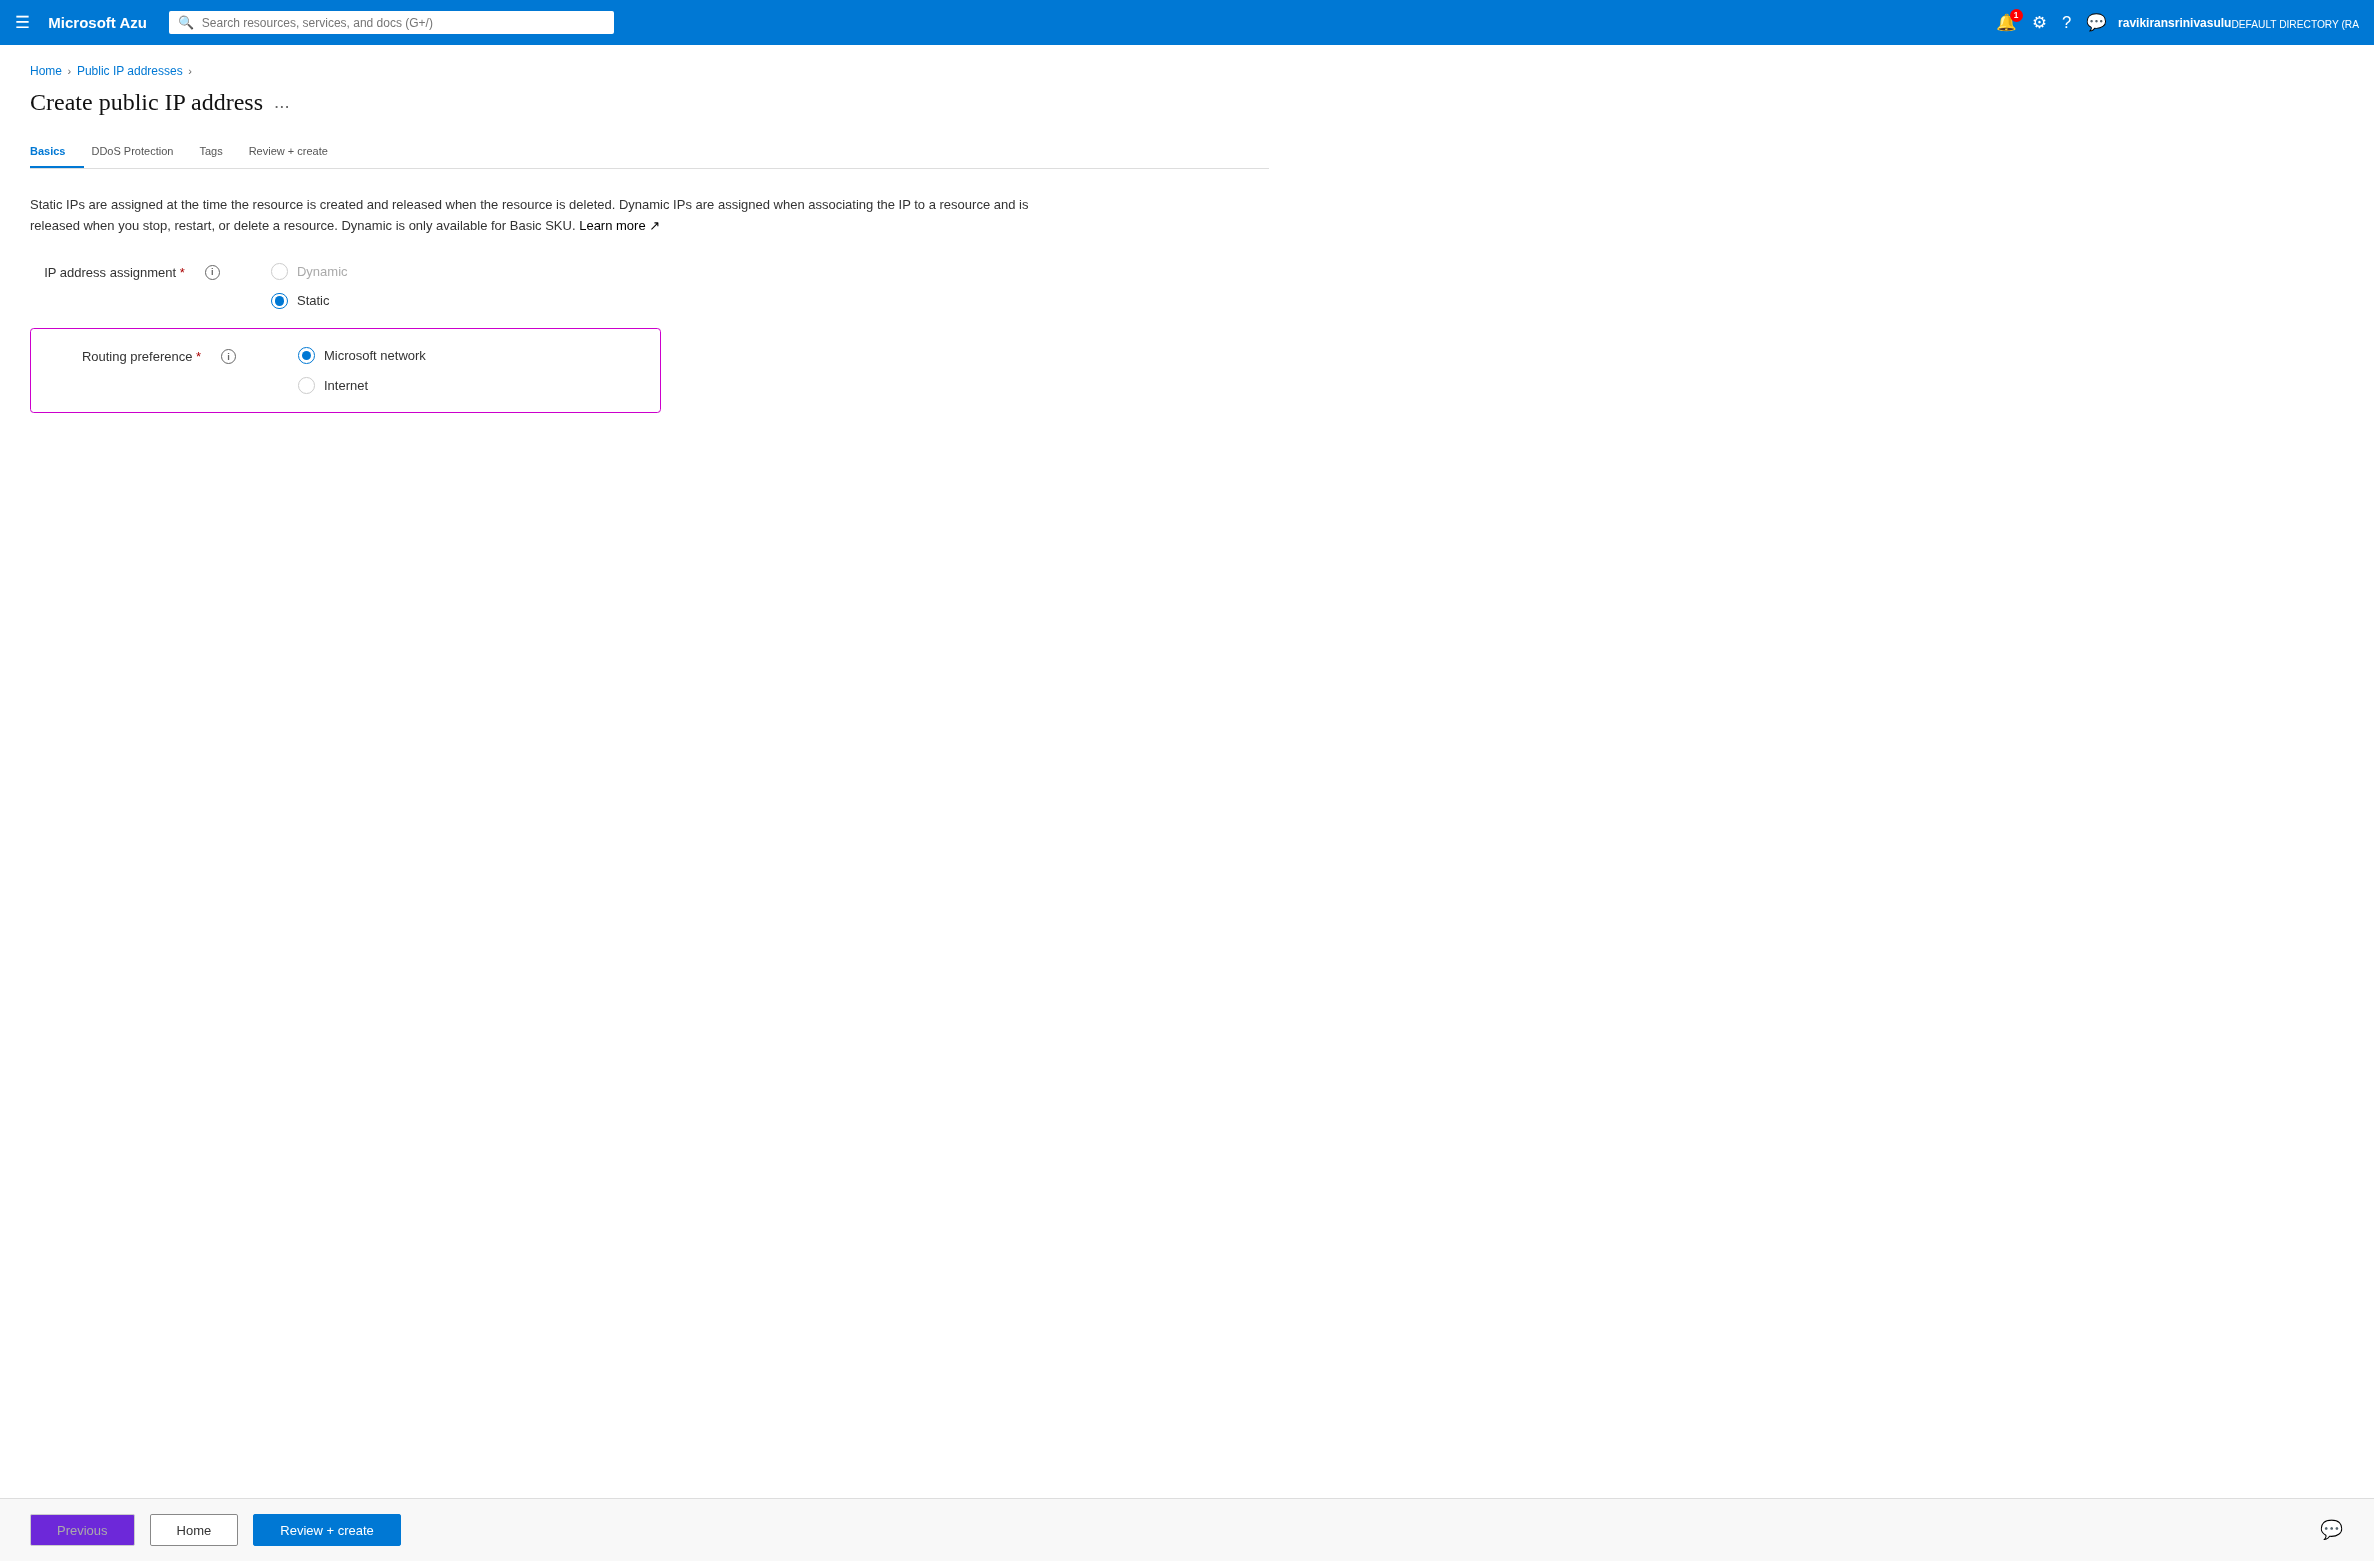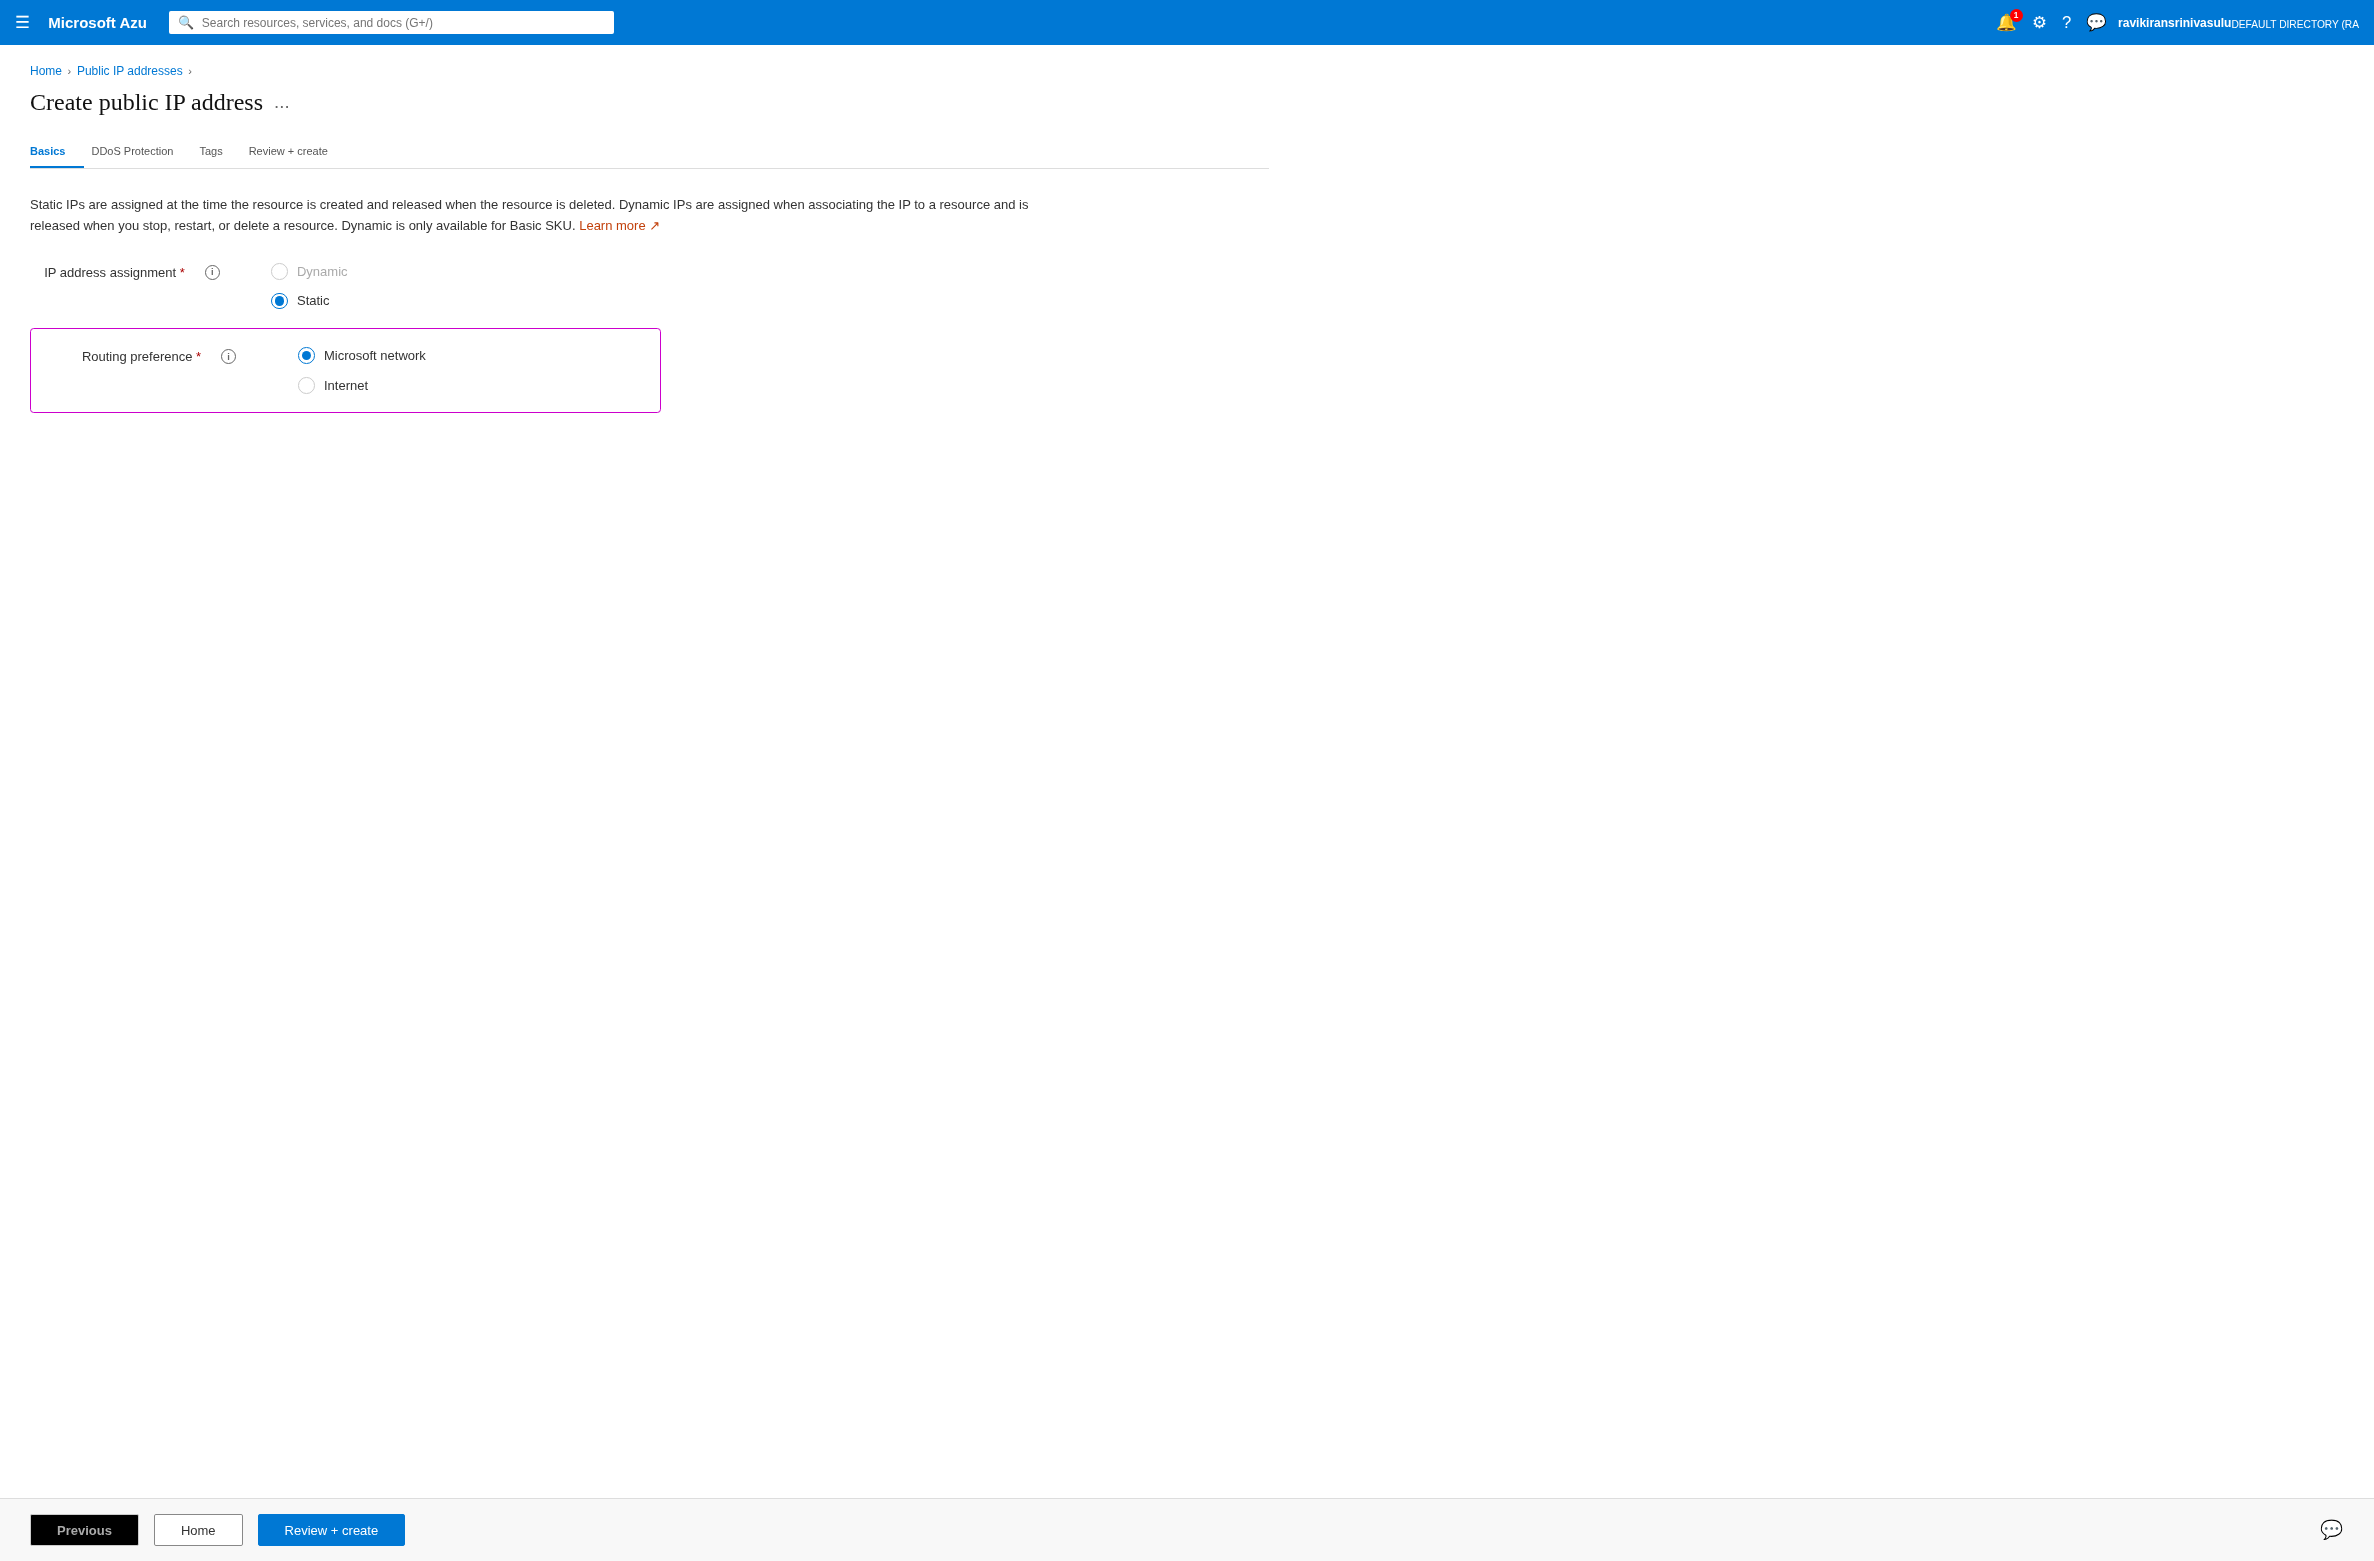--- a/index.html
+++ b/index.html
@@ -62,21 +62,21 @@
     .tab {
       padding: 7.4px 18.6px 9.3px 0;
       font-size: 11px; cursor: pointer; color: #555;
       border-bottom: 2.8px solid transparent;
       margin-right: 7.4px;
     }
     .tab.active { color: #0078d4; border-bottom: 2.8px solid #0078d4; font-weight: 600; }
 
     
     .info-text { font-size: 13px; color: #333; line-height: 1.6; margin-bottom: 26px; max-width: 1020px; }
-    .info-link { color: #c2410c; cursor: pointer; text-decoration: none; }
+    .info-link { color: #000000; cursor: pointer; text-decoration: none; }
 
     
     .form-row { display: flex; align-items: flex-start; margin-bottom: 18.6px; gap: 37px; }
     .form-label {
       font-size: 13px; color: #333; font-weight: 500;
       min-width: 204px; display: flex; align-items: center; gap: 20px; padding-top: 1.9px; justify-content: center;
     }
     .form-label-required::after { content: ' *'; color: #a00; }
     .info-icon {
       display: inline-flex; align-items: center; justify-content: center;
@@ -119,21 +119,21 @@
       gap: 15px;
     }
     .btn {
       padding: 7.4px 26px;
       font-size: 13px; font-weight: 500; cursor: pointer;
       border-radius: 1.9px;
     }
     .btn-secondary {
       background: #fff; border: 0.9px solid #888; color: #333;
     }
-    .btn-secondary.disabled { background: #000000; color: #aaa; border-color: #ccc; cursor: default; font-weight: bold; }
+    .btn-secondary.disabled { background: #6d28d9; color: #aaa; border-color: #ccc; cursor: default; }
     .btn-primary {
       background: #0078d4; border: 0.9px solid #0078d4; color: #fff;
     }
     .bottom-spacer { flex: 1; }
     .bottom-user-icon { color: #0078d4; font-size: 18.6px; }
   </style>
 </head>
 <body>
 
 <div class="topnav">

